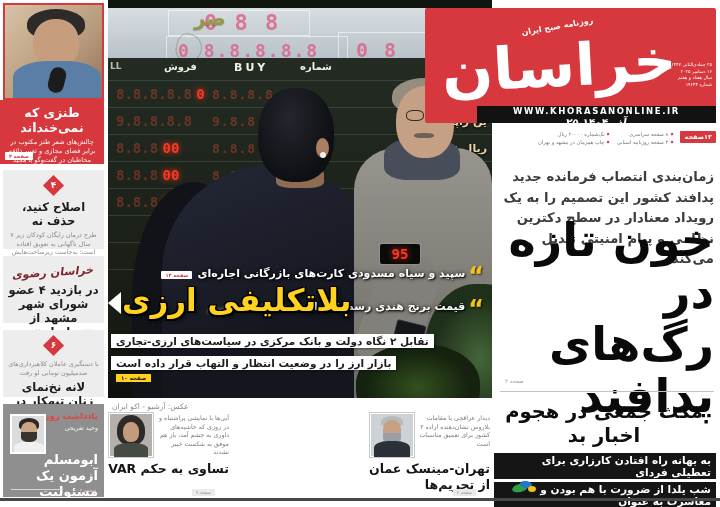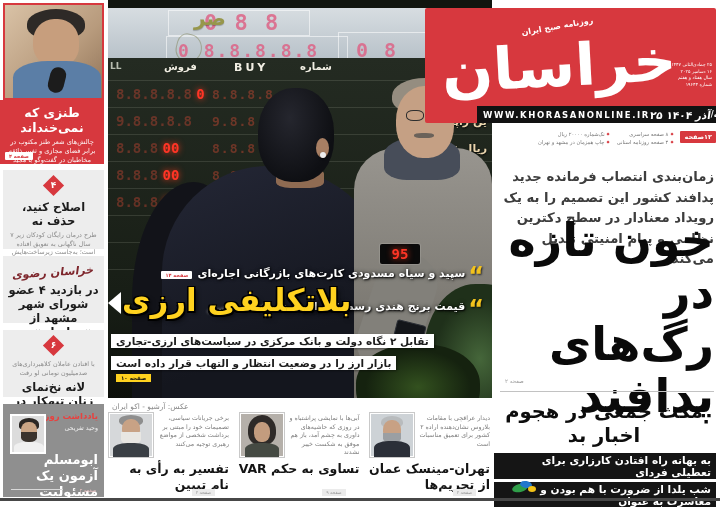--- a/index.html
+++ b/index.html
@@ -107,21 +107,21 @@
   .ychip{position:absolute;left:8px;top:374px;z-index:7;background:#ffd21f;color:#111;font-size:5.5px;font-weight:bold;padding:1px 5px;}
   .caption{position:absolute;left:112px;top:402px;font-size:7.5px;color:#8a8a8a;direction:rtl;}
   
   #masthead{position:absolute;left:425px;top:8px;width:291px;height:115px;z-index:10;}
   .logo-red{position:absolute;left:0;top:0;width:291px;height:115px;background:#d7383e;border-radius:2px;}
   .logo-tagline{position:absolute;left:96px;top:14px;color:#fff;font-size:8px;transform:rotate(-10deg);font-weight:bold;}
   .logo-word{position:absolute;left:14px;top:18px;width:240px;text-align:center;color:#fff;font-size:58px;font-weight:bold;
              transform:rotate(-3deg) scaleX(1.04);line-height:80px;}
   .logo-meta{position:absolute;right:4px;top:54px;width:42px;text-align:right;color:#fff;font-size:4.6px;line-height:6.6px;direction:rtl;}
   .black-bar{position:absolute;left:52px;top:98px;width:239px;height:17px;background:#121212;display:flex;align-items:center;
-             padding:0 6px;box-sizing:border-box;color:#fff;}
+             padding:0 6px;box-sizing:border-box;color:#fff;flex-direction:column;}
   .bb-url{font-size:8.5px;font-weight:bold;letter-spacing:1.6px;white-space:nowrap;}
   .bb-date{flex:1;text-align:center;font-size:10.5px;font-weight:bold;display:inline-block;transform:skewX(-8deg);white-space:nowrap;}
   .bb-day{font-size:8px;font-weight:bold;direction:rtl;white-space:nowrap;}
   #info-row{position:absolute;left:497px;top:131px;width:219px;height:18px;direction:rtl;display:flex;align-items:flex-start;gap:7px;z-index:10;}
   .pages-chip{background:#d7383e;color:#fff;font-size:6.5px;font-weight:bold;padding:2px 4px;border-radius:1px;white-space:nowrap;}
   .info-col{display:flex;flex-direction:column;gap:2px;}
   .info-item{font-size:5.2px;color:#777;white-space:nowrap;}
   .info-item::before{content:"◆";color:#d7383e;font-size:4px;margin-left:2px;vertical-align:1px;}
   
   .kicker{position:absolute;left:502px;top:167px;width:212px;text-align:right;direction:rtl;
@@ -183,21 +183,21 @@
 
     <div class="sb" id="sb-razavi">
       <span class="razavi-script">خراسان رضوی</span>
       <div class="sb-hl rtl">در بازدید ۴ عضو شورای شهر مشهد از «خراسان» چه گذشت؟</div>
     </div>
 
     <div class="sb" id="sb-item6">
       <div class="diamond">
           <span>۶</span>
         </div>
-      <div class="sb-deck rtl" style="margin-top:0;margin-bottom:3px;">با افتادن عاملان کلاهبرداری‌های صدمیلیون تومانی لو رفت</div>
+      <div class="sb-deck rtl" style="margin-top:0;margin-bottom:3px;">با دستگیری عاملان کلاهبرداری‌های صدمیلیون تومانی لو رفت</div>
       <div class="sb-hl rtl">لانه نخ‌نمای زنان تبهکار در «دیوار»!</div>
     </div>
 
     <div id="sb-note">
       <div class="note-label">یادداشت روز</div>
       <div class="note-author">وحید تفریحی</div>
       <div class="note-photo">
         <div class="np-hair"></div>
         <div class="np-face"></div>
         <div class="np-beard"></div>
@@ -389,30 +389,16 @@
           <div class="bgc" style="background:#b5b0aa;"></div>
           <div class="f-hair" style="left:8px;top:2px;width:28px;height:30px;background:#2e2a28;"></div>
           <div class="f-face" style="left:14px;top:9px;width:16px;height:20px;background:#c39c7e;"></div>
           <div class="f-suit" style="left:5px;top:30px;width:34px;height:15px;background:#454a43;"></div>
         </div>
       </div>
       <div class="shl">تساوی به حکم VAR</div>
       <span class="stag">صفحه ۹</span>
     </div>
 
-    <div class="scol">
-      <div class="scol-top">
-        <div class="sdeck">برخی جریانات سیاسی، تصمیمات خود را مبتنی بر برداشت شخصی از مواضع رهبری توجیه می‌کنند</div>
-        <div class="spic">
-          <div class="bgc" style="background:#d6d8da;"></div>
-          <div class="f-hair" style="left:10px;top:2px;width:24px;height:11px;background:#8e8e8e;"></div>
-          <div class="f-face" style="left:13px;top:6px;width:18px;height:20px;background:#c8a285;"></div>
-          <div class="f-hair" style="left:12px;top:19px;width:20px;height:13px;background:#e8e6e2;border-radius:0 0 45% 45%;"></div>
-          <div class="f-suit" style="left:4px;top:30px;width:36px;height:15px;background:#3a3f45;"></div>
-        </div>
-      </div>
-      <div class="shl">تفسیر به رأی به نام تبیین</div>
-      <span class="stag">صفحه ۲</span>
-    </div>
   </section>
 
   <div id="bottom-rule"></div>
 </div>
 
 </body></html>

